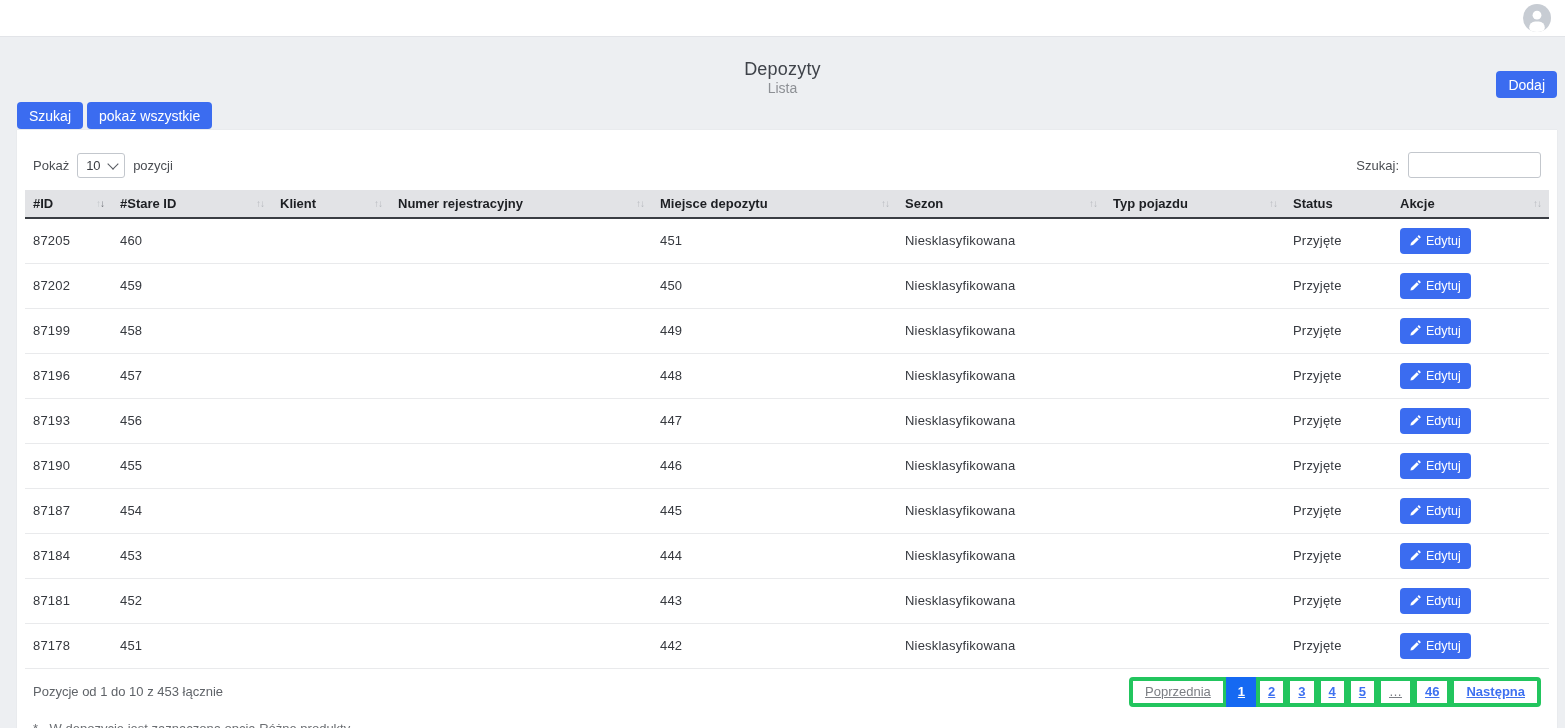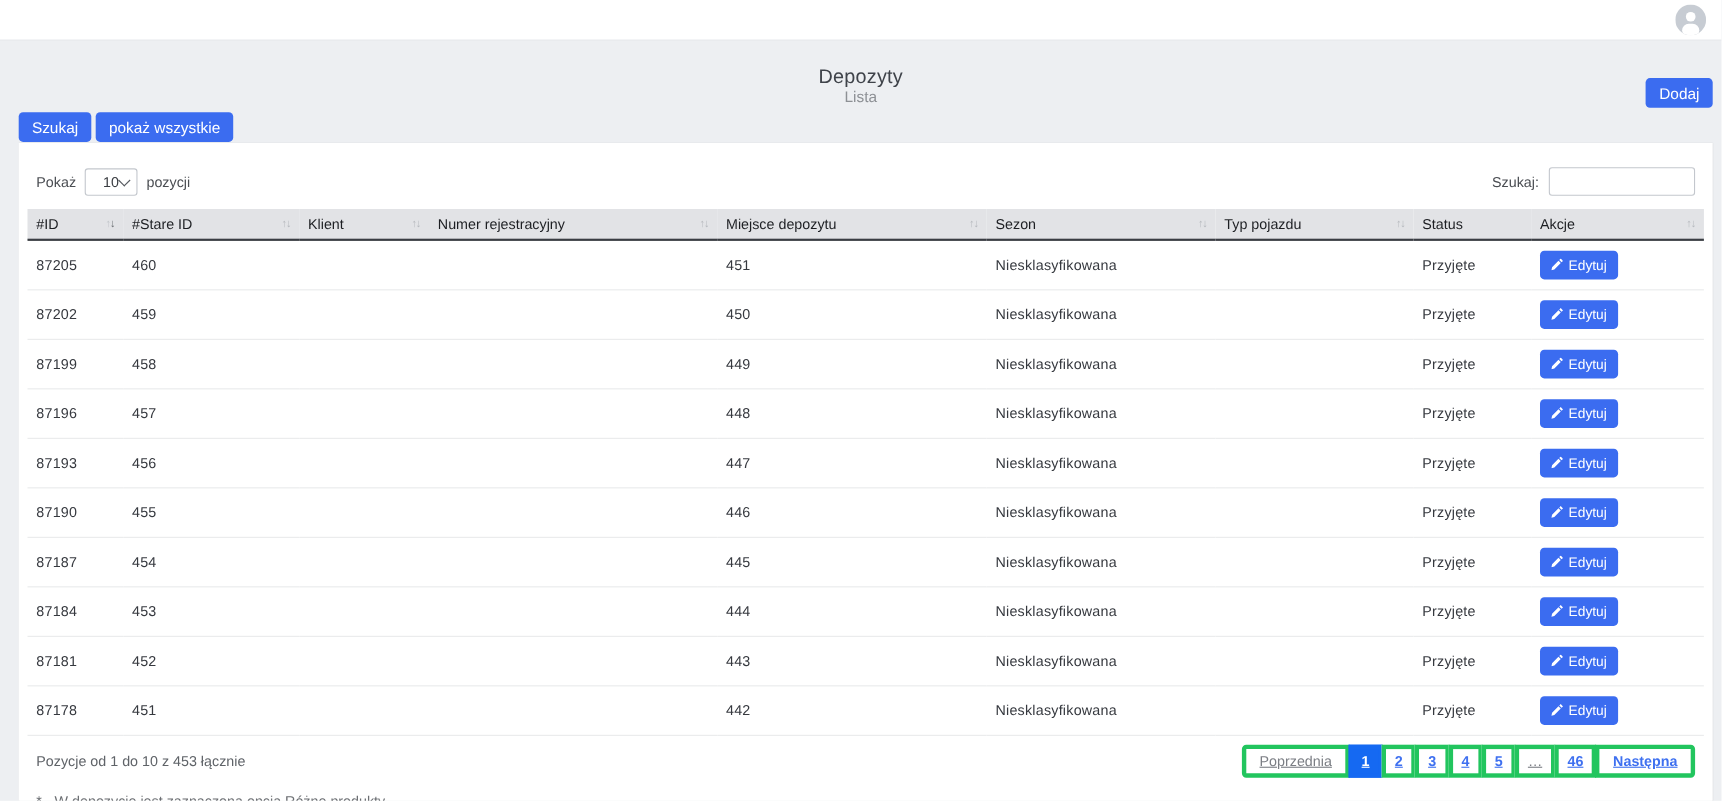--- a/index.html
+++ b/index.html
@@ -38,36 +38,36 @@
   .card{
     background:#fff;margin:1px 8px 0 17px;padding:22px 8px 18px;
     min-height:600px;box-shadow:0 0 1px rgba(0,0,0,.10);
   }
   .controls{display:flex;align-items:center;justify-content:space-between;padding:0 8px;margin-bottom:12px;}
   .length-control{display:flex;align-items:center;gap:8px;color:#4a4d52;font-size:13px;}
   .select-wrap{position:relative;display:inline-block;}
   .select-wrap select{
     appearance:none;-webkit-appearance:none;font-family:inherit;font-size:13px;color:#3a3d42;
     width:48px;height:25px;border:1px solid #c3c7cd;border-radius:3px;background:#fff;
-    padding:0 16px 0 8px;cursor:pointer;text-align:right;
+    padding:0 16px 0 8px;cursor:pointer;
   }
   .select-wrap::after{
     content:"";position:absolute;right:8px;top:7px;width:7px;height:7px;
     border-right:1.5px solid #565a60;border-bottom:1.5px solid #565a60;
     transform:rotate(45deg);pointer-events:none;
   }
   .search-control{display:flex;align-items:center;gap:9px;color:#4a4d52;font-size:13px;}
   .search-control input{
     width:133px;height:26px;border:1px solid #c3c7cd;border-radius:3px;
     font-family:inherit;font-size:13px;padding:0 7px;color:#36393f;background:#fff;
   }
   
   table.tbl{width:100%;border-collapse:collapse;table-layout:fixed;}
   .tbl thead th{
-    background:#e2e3e6;height:28px;font-size:13px;font-weight:normal;color:#1d1f23;
+    background:#e2e3e6;height:28px;font-size:13px;font-weight:bold;color:#1d1f23;
     text-align:left;padding:0 8px;border-bottom:2px solid #3a3d43;cursor:pointer;
   }
   .th-inner{display:flex;align-items:center;justify-content:space-between;}
   .sort-icon{font-size:10px;letter-spacing:-1px;color:#aeb1b6;white-space:nowrap;}
   .sort-icon .up{color:#b6b9be;}
   .sort-icon .dn{color:#b6b9be;}
   th.sorted-desc .dn{color:#6f7277;}
   th.sorted-desc .up{color:#c2c5ca;}
   .tbl tbody td{
     height:45px;padding:0 8px;font-size:13px;color:#36393f;

